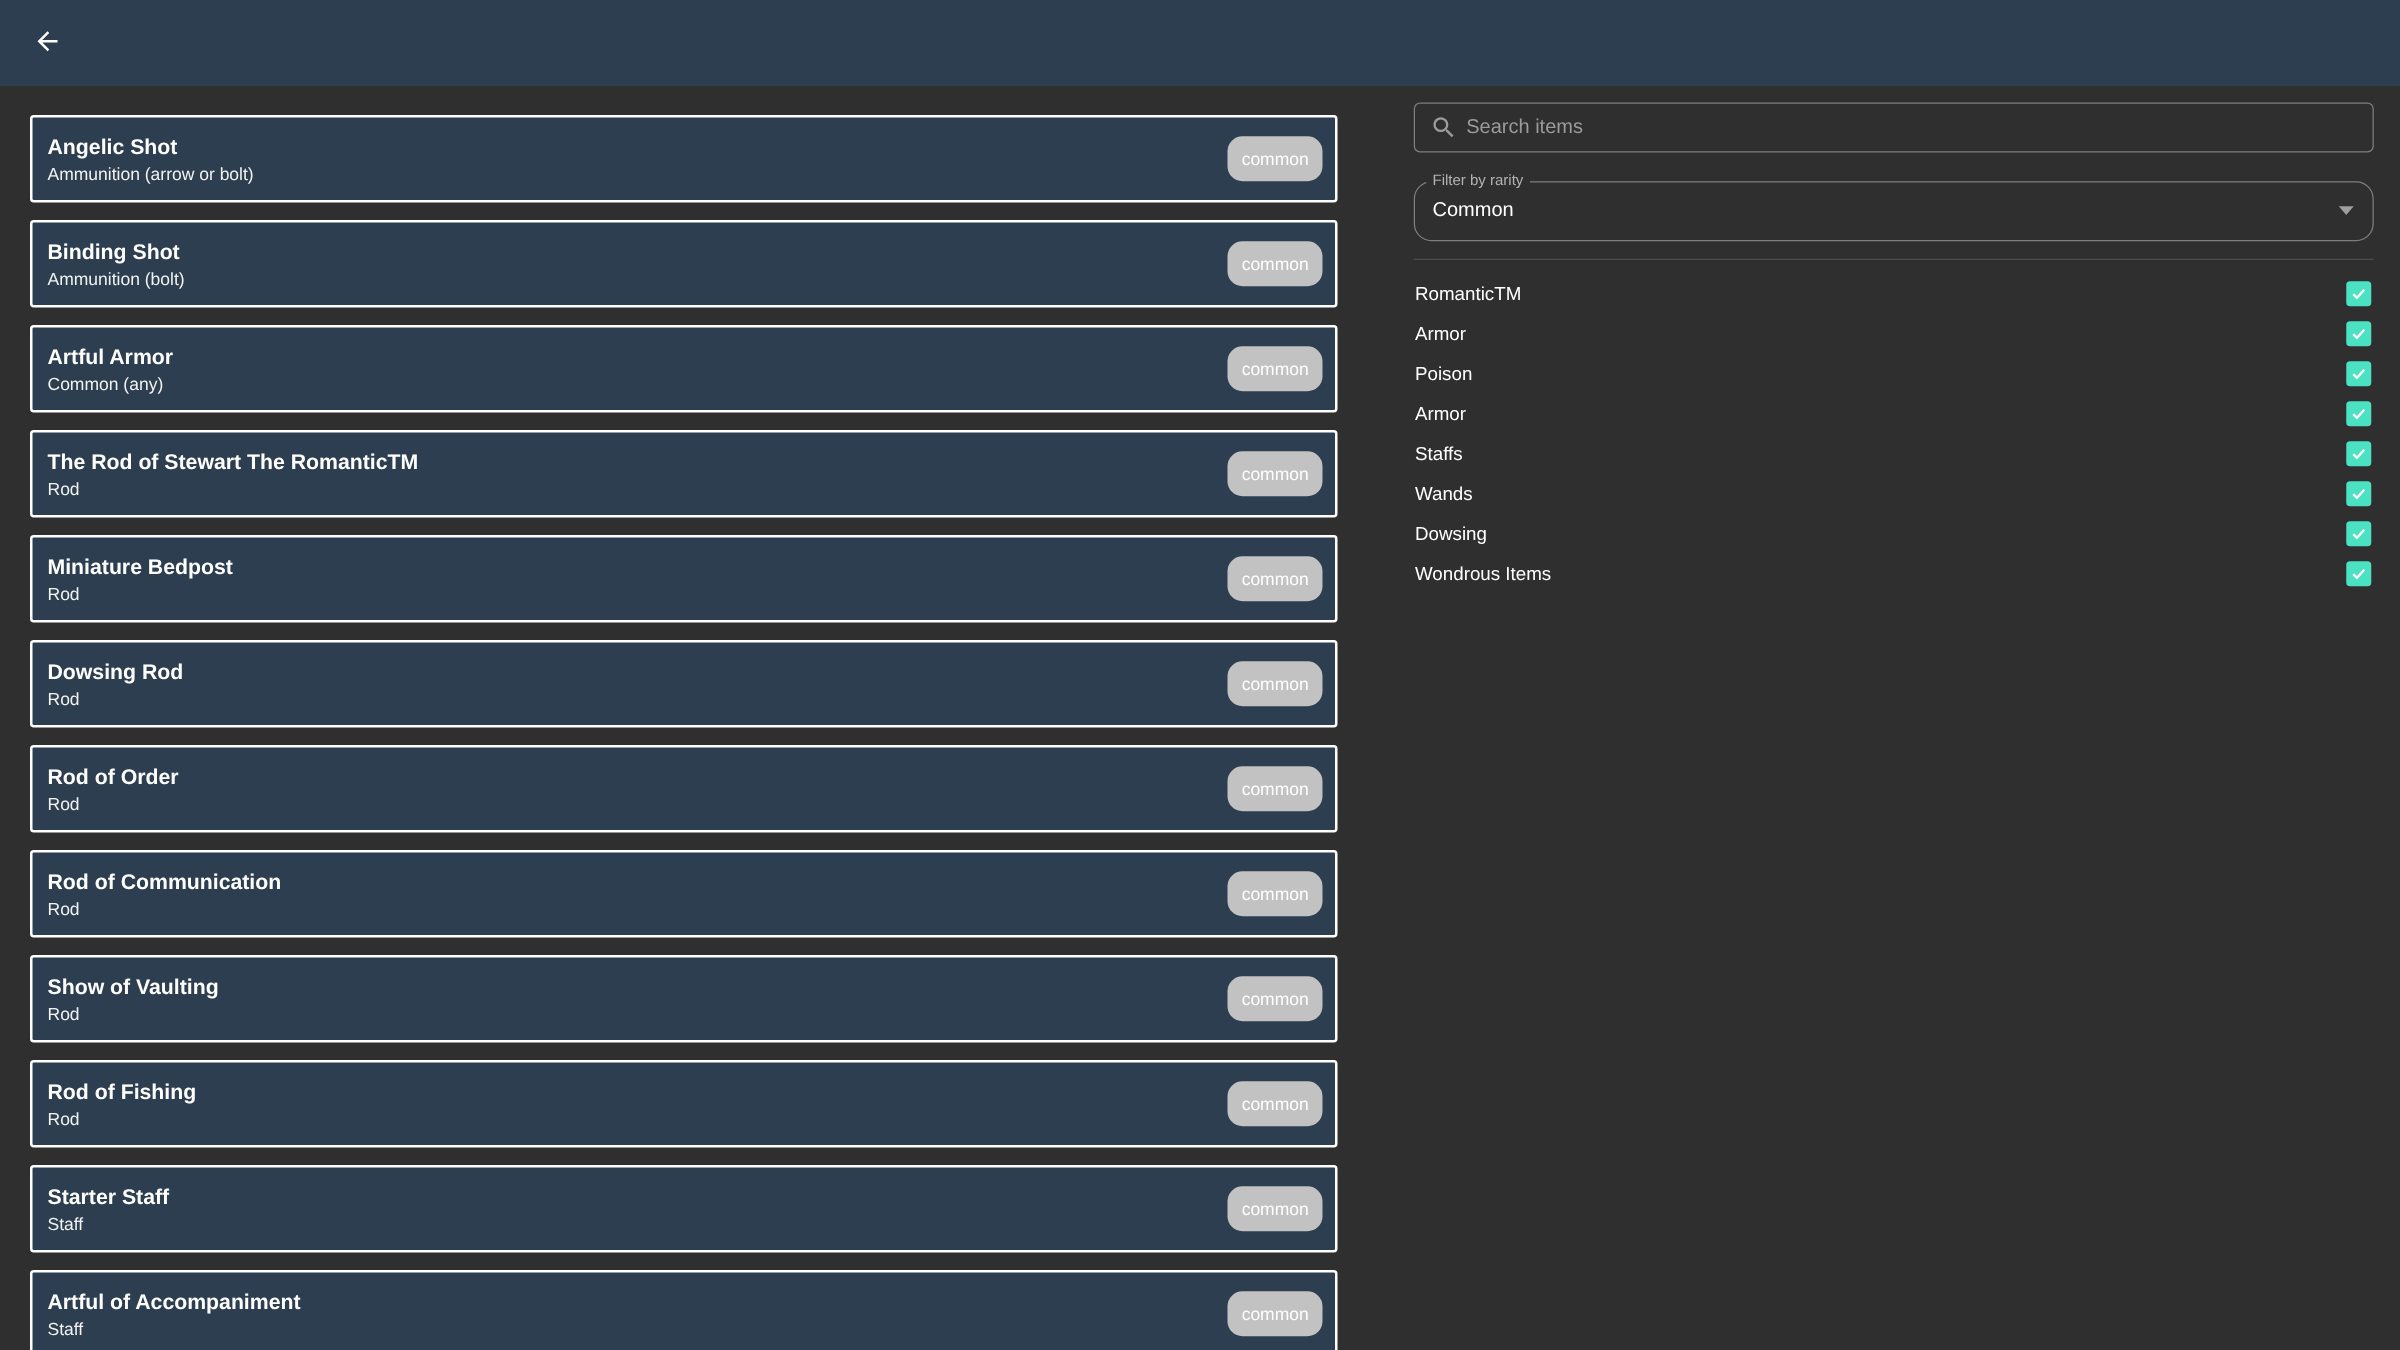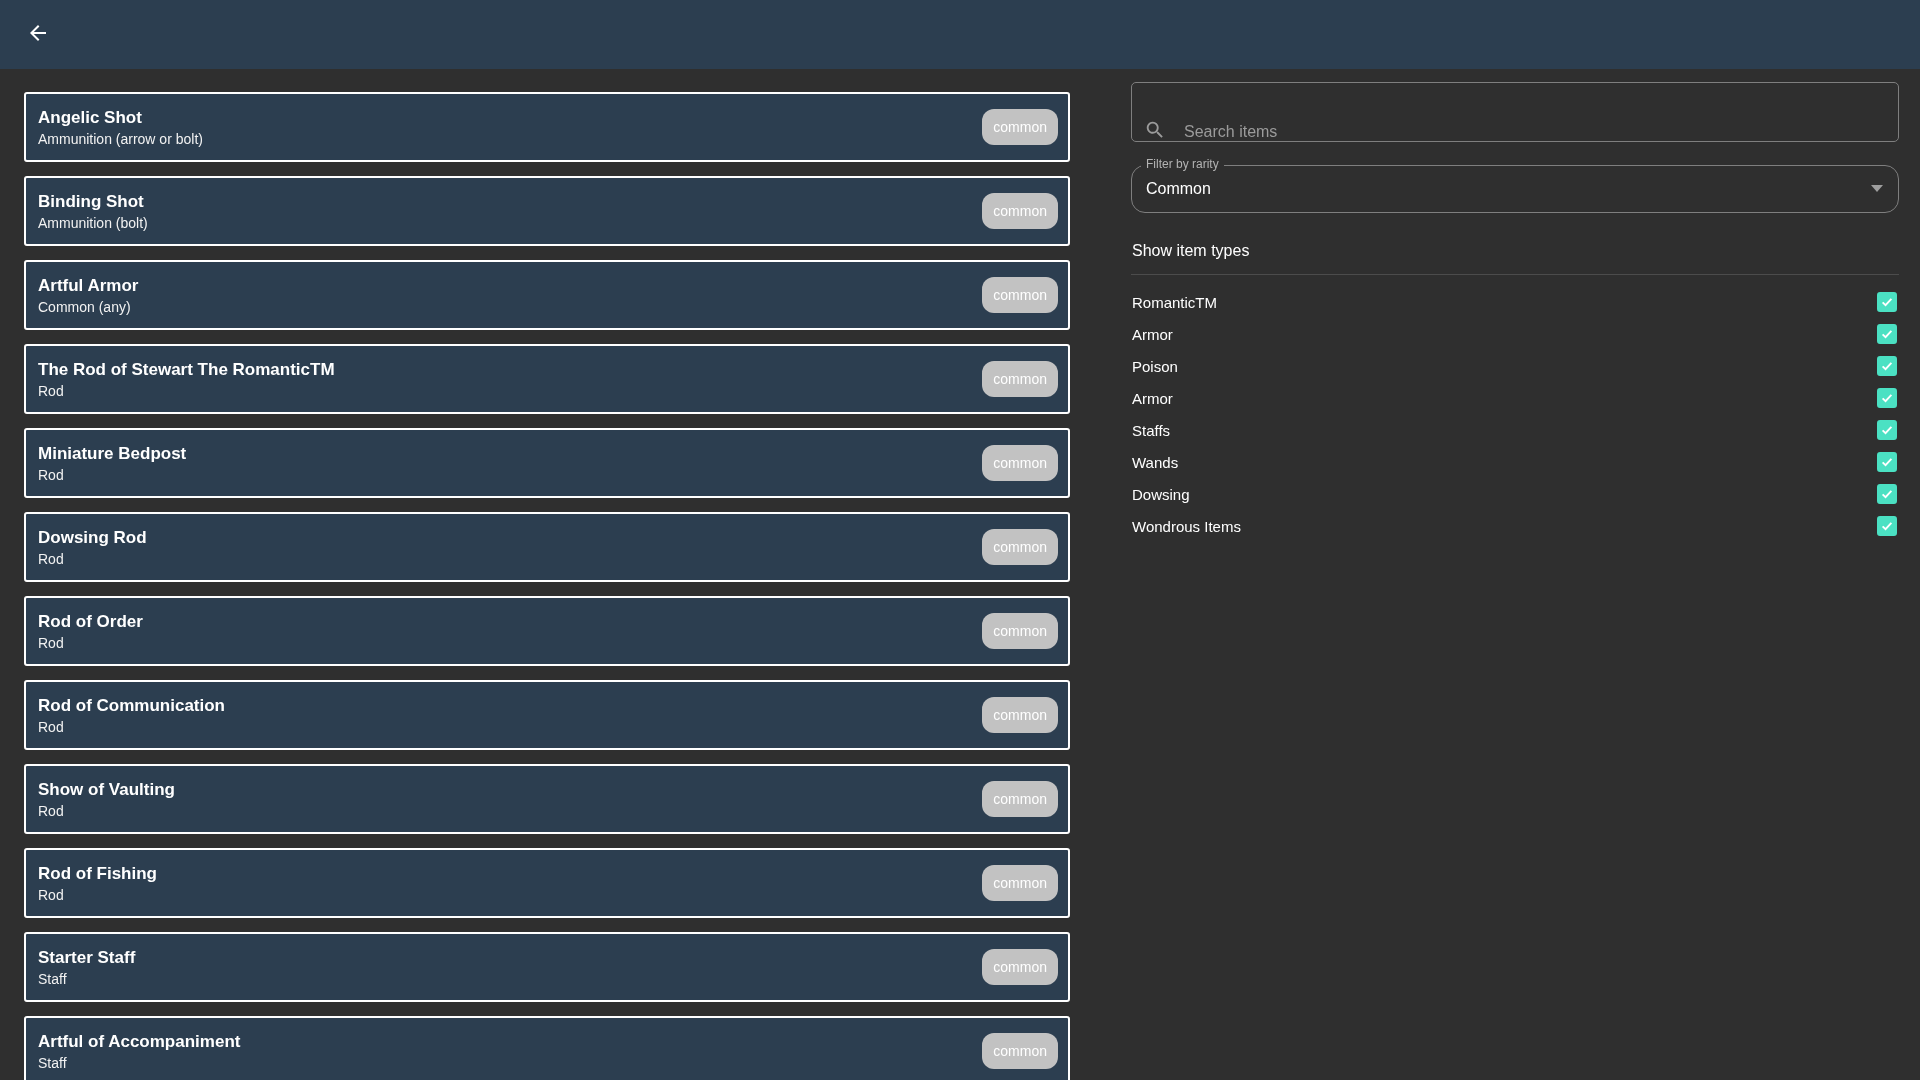--- a/index.html
+++ b/index.html
@@ -50,25 +50,25 @@
     font-size: 14px; font-weight: 500; line-height: 16px;
     padding: 10px 11px;
     border-radius: 12px;
     white-space: nowrap;
   }
 
   
   .filter-panel { position: absolute; left: 1131px; top: 82px; width: 768px; }
 
   .search-box {
-    height: 60px;
+    height: 40px;
     border: 1px solid #7f7f7f;
     border-radius: 5px;
-    display: flex; align-items: flex-end;
-    padding: 0 12px; gap: 18px;
+    display: flex; align-items: center;
+    padding: 0 12px; gap: 7px;
   }
   .search-box input {
     flex: 1; background: transparent; border: none; outline: none;
     color: #ffffff; font-size: 16px;
     font-family: "Liberation Sans", sans-serif;
   }
   .search-box input::placeholder { color: #9b9b9b; }
 
   .rarity-select {
     margin-top: 23px;
@@ -250,21 +250,20 @@
     </span>
     <input type="text" placeholder="Search items" style="">
   </div>
 
   <div class="rarity-select">
     <span class="flabel">Filter by rarity</span>
     <span class="fvalue">Common</span>
     <span class="caret-down"></span>
   </div>
 
-  <div class="types-header">Show item types</div>
   <div class="divider"></div>
 
   <div class="types-list">
 
     <div class="type-row">
       <span class="type-label">RomanticTM</span>
       <span class="checkbox checked">
         <svg width="14" height="14" viewBox="0 0 24 24">
             <path d="M4.5 12.5l5 5 10-11" fill="none" stroke="#ffffff" stroke-width="3.2"></path>
           </svg>

